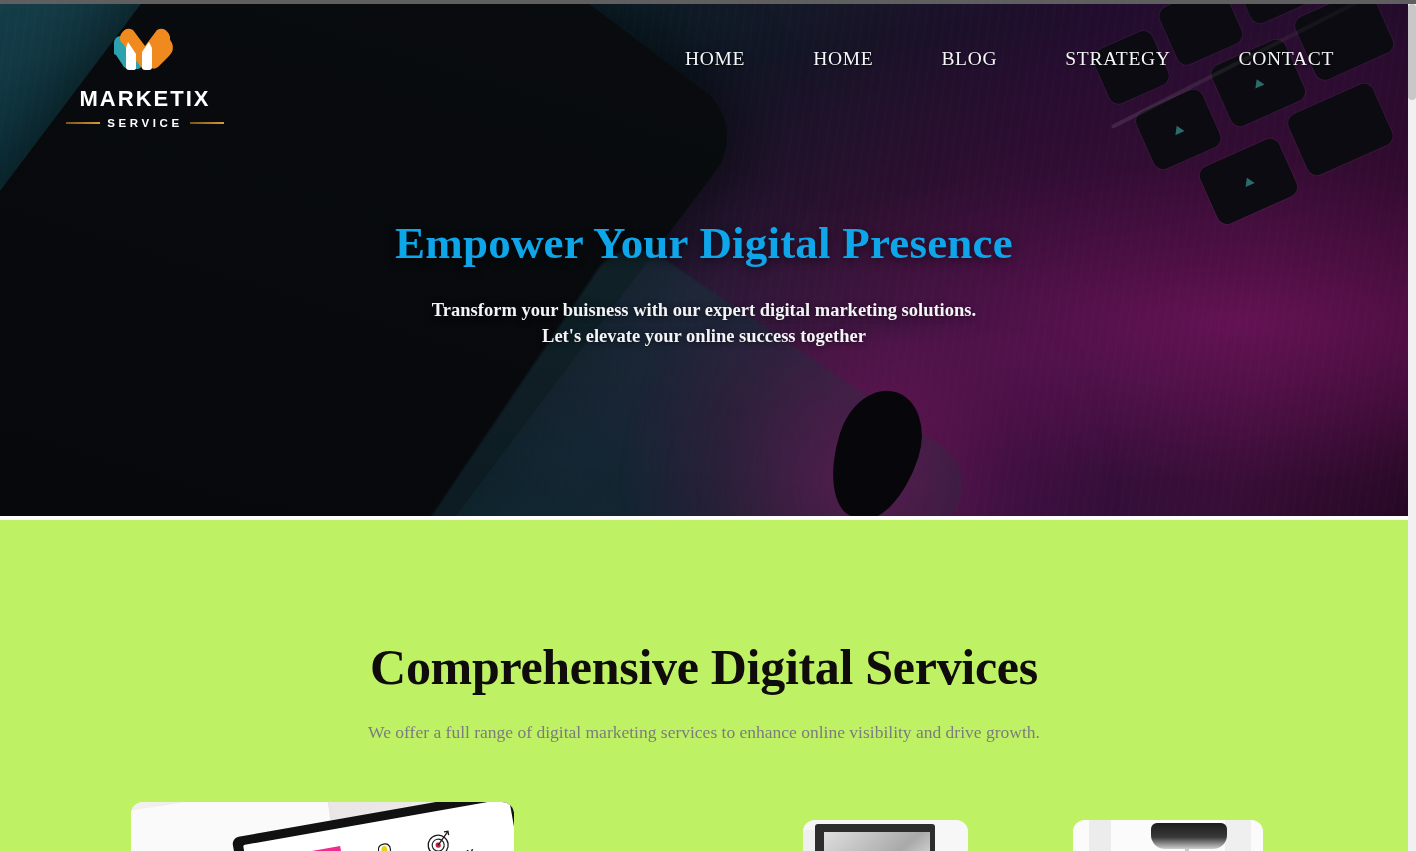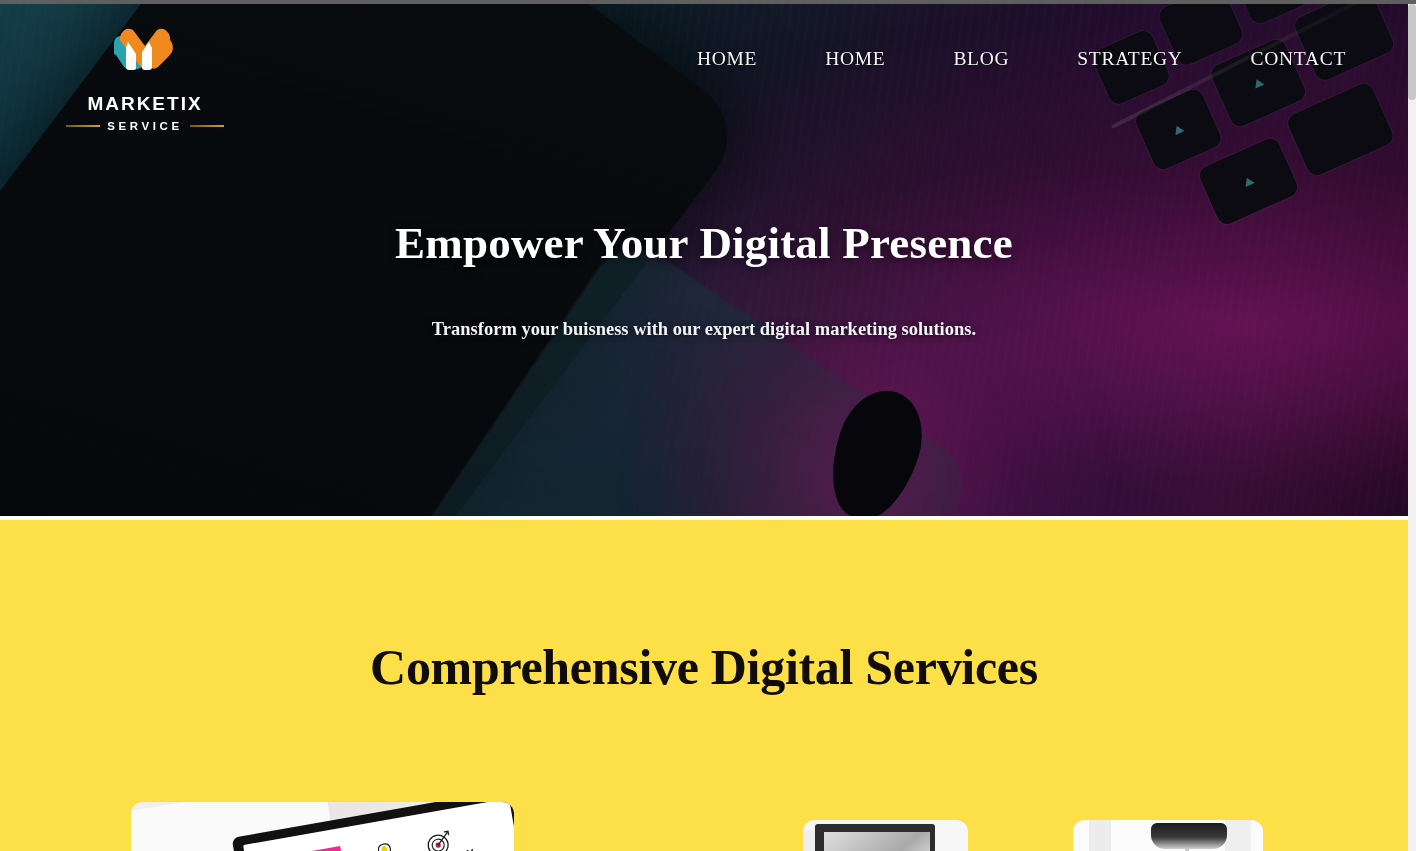--- a/index.html
+++ b/index.html
@@ -105,64 +105,64 @@
     position:absolute; top:0; left:0; width:1408px; height:148px;
     display:flex; align-items:flex-start; z-index:6;
   }
   .logo{
     position:absolute; left:55px; top:18px;
     width:180px; display:flex; flex-direction:column; align-items:center;
   }
   .logo-mark{ width:74px; height:52px; position:relative; }
   .logo-word{
     color:#ffffff; font-family:"Liberation Sans", sans-serif;
-    font-weight:700; font-size:19px; letter-spacing:2.0px; line-height:1;
-    margin-top:20px;
+    font-weight:700; font-size:22px; letter-spacing:2.0px; line-height:1;
+    margin-top:14px;
   }
   .logo-sub{
     display:flex; align-items:center; gap:7px; margin-top:7px; width:100%;
     justify-content:center;
   }
   .logo-rule{ height:1.5px; width:34px; background:linear-gradient(90deg,#7a5418,#d79a32); }
   .logo-sub-text{
     color:#ffffff; font-family:"Liberation Sans", sans-serif;
     font-weight:700; font-size:11.5px; letter-spacing:3.6px;
   }
 
   .nav{
-    position:absolute; right:28px; top:44px;
+    position:absolute; right:40px; top:44px;
     display:flex; align-items:center; gap:0;
   }
   .nav a{
     color:#f4f6f8; text-decoration:none;
     font-family:"Liberation Serif", serif;
     font-size:19.5px; letter-spacing:.7px;
     padding:0 34px;
     text-shadow:0 1px 3px rgba(0,0,0,.7);
     white-space:nowrap;
   }
 
   
   .hero-content{
     position:absolute; left:0; top:0; width:1408px; height:512px;
     display:flex; flex-direction:column; align-items:center;
     z-index:5; pointer-events:none;
   }
   .hero-title{
     margin-top:213px;
-    color:#ffffff;
+    color:#0ea5e9;
     font-family:"Liberation Serif", serif;
     font-weight:700;
     font-size:45px;
     letter-spacing:.2px;
     text-shadow:0 2px 10px rgba(0,0,0,.55);
     white-space:nowrap;
   }
   .hero-sub{
-    margin-top:47px;
+    margin-top:28px;
     color:#f2f4f6;
     font-family:"Liberation Serif", serif;
     font-weight:700;
     font-size:18.5px;
     line-height:26px;
     text-align:center;
     text-shadow:0 1px 6px rgba(0,0,0,.6);
   }
   .hero-cta{
     pointer-events:auto;
@@ -176,21 +176,21 @@
     font-weight:700;
     font-size:17px;
     cursor:pointer;
     box-shadow:0 3px 12px rgba(0,0,0,.35);
   }
 
   
   .services{
     position:absolute; top:516px; left:0;
     width:1408px; height:331px;
-    background:#fde047;
+    background:#bef264;
   }
   .services-title{
     margin-top:118px;
     text-align:center;
     color:#100c0c;
     font-family:"Liberation Serif", serif;
     font-weight:700;
     font-size:50px;
     letter-spacing:-.3px;
   }
@@ -362,26 +362,28 @@
         <a href="#">BLOG</a>
         <a href="#">STRATEGY</a>
         <a href="#">CONTACT</a>
       </nav>
     </header>
 
     <div class="hero-content">
       <h1 class="hero-title">Empower Your Digital Presence</h1>
       <p class="hero-sub">
         <span>Transform your buisness with our expert digital marketing solutions.</span><br>
+        <span>Let's elevate your online success together</span>
       </p>
     </div>
   </section>
 
   <section class="services">
     <h2 class="services-title">Comprehensive Digital Services</h2>
+    <p class="services-sub">We offer a full range of digital marketing services to enhance online visibility and drive growth.</p>
 
     <div class="cards">
 
       <div class="card card-1">
         <div class="c1-desk">
           <div class="c1-paper"></div>
           <div class="c1-paper2"></div>
           <div class="c1-monitor">
             <div class="c1-screen"></div>
           </div>

